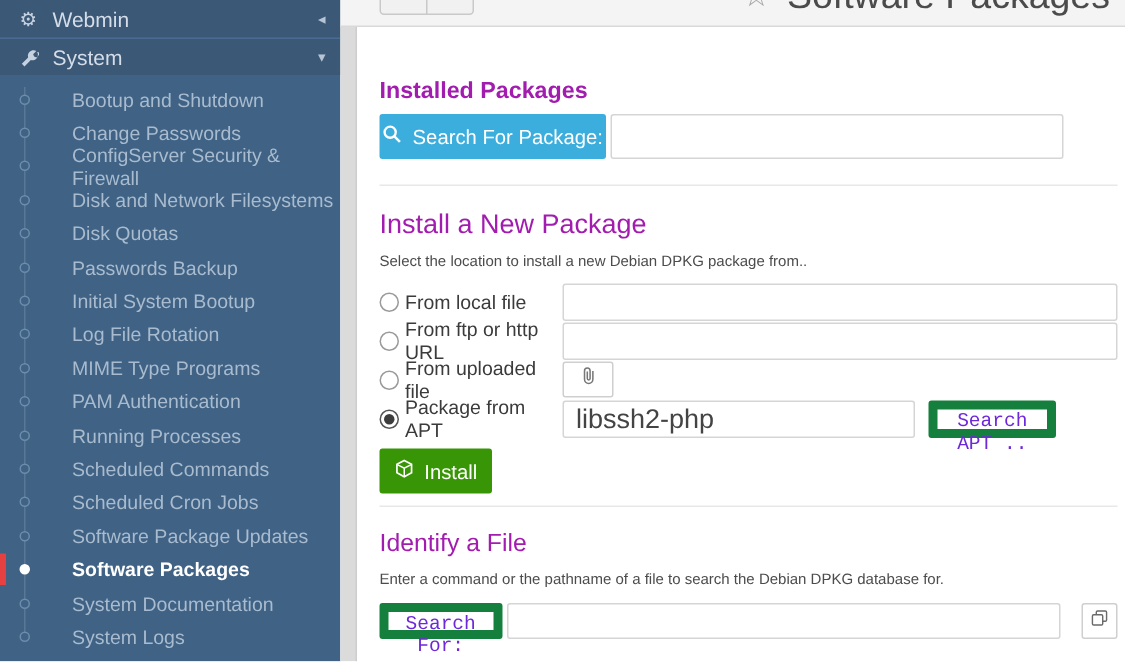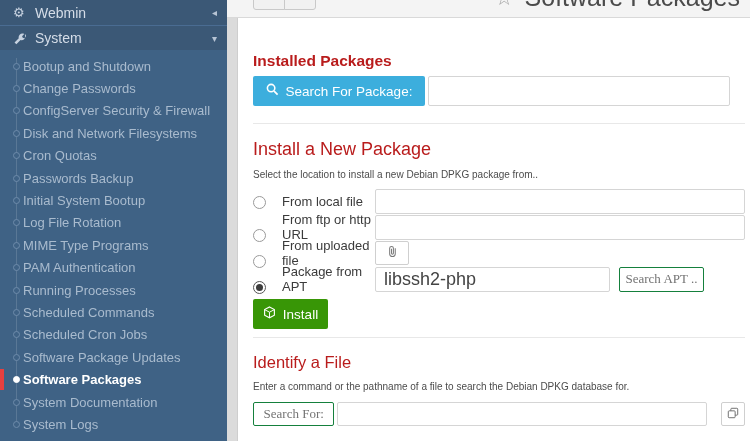--- a/index.html
+++ b/index.html
@@ -10,21 +10,21 @@
   .sidebar { position:absolute; left:0; top:0; width:227px; height:441px; background:#3f6285; }
   .side-head { height:25px; display:flex; align-items:center; padding:0 10px 0 13px;
                background:#3b5876; color:#d5dde8; font-size:14px; cursor:pointer; }
   .side-head .hicon { width:22px; display:flex; align-items:center; color:#c7d2e0; font-size:13px; }
   .side-head .arrow { margin-left:auto; font-size:10px; color:#b7c4d4; }
   .side-head.system { border-top:1px solid #4a6c92; }
   .side-items { position:absolute; top:50px; left:0; right:0; padding-top:5px; }
   .side-items::before { content:""; position:absolute; left:16px; top:8px; bottom:10px;
                         width:1px; background:rgba(255,255,255,0.14); }
   .side-item { position:relative; height:22.4px; display:flex; align-items:center;
-               padding-left:23px; font-size:13px; color:#a9bbce; cursor:pointer; }
+               padding-left:48px; font-size:13px; color:#a9bbce; cursor:pointer; }
   .side-item .bullet { position:absolute; left:13px; width:7px; height:7px; border-radius:50%;
                        border:1px solid #6e8cab; background:#3f6285; }
   .side-item.active { color:#ffffff; font-weight:bold; }
   .side-item.active .bullet { background:#ffffff; border-color:#ffffff; }
   .side-item.active::before { content:""; position:absolute; left:0; top:1px; bottom:1px;
                               width:4px; background:#e64040; }
 
   
   .main { position:absolute; left:227px; right:0; top:0; bottom:0; background:#fff; }
   .topbar { position:absolute; left:0; right:0; top:0; height:18px; background:#f4f4f4;
@@ -35,51 +35,51 @@
   .tb-btn.b2 { left:57px; border-radius:0 3px 3px 0; }
   .page-title { position:absolute; top:-17px; right:10px; display:flex; align-items:center;
                 gap:11px; font-size:25px; color:#4b4b4b; white-space:nowrap; }
   .page-title .star { font-size:21px; color:#a6a6a6; cursor:pointer; }
 
   .gutter { position:absolute; left:0; top:18px; width:11px; bottom:0; background:#dbdbdb;
             border-right:1px solid #cecece; }
   .panel { position:absolute; left:11px; right:0; top:18px; bottom:0; background:#fff;
            padding-left:15px; padding-right:5px; overflow:hidden; }
 
-  .sec-heading { font-size:15.5px; font-weight:bold; color:#b91c1c; }
+  .sec-heading { font-size:15.5px; font-weight:bold; color:#a21caf; }
   .h1 { margin-top:34px; }
   .h2 { margin-top:15px; font-weight:normal; font-size:18px; }
   .h3 { margin-top:15px; font-weight:normal; font-size:16.5px; }
   .desc { margin-top:9px; font-size:10px; color:#4c4c4c; }
   .divider { margin-top:17px; border-top:1px solid #e8e8e8; width:492px; }
   .divider.d2 { margin-top:8px; }
 
   .search-row { margin-top:6px; display:flex; align-items:center; }
-  .btn-primary { width:172px; height:30px; background:#3caedd; border:none; border-radius:2px;
+  .btn-primary { width:151px; height:30px; background:#3caedd; border:none; border-radius:2px;
                  color:#fff; font-size:13.5px; display:flex; align-items:center; justify-content:center;
                  gap:7px; cursor:pointer; font-family:inherit; }
   .inp { height:30px; border:1px solid #d5d5d5; border-radius:2px; background:#fff;
          font-size:18px; color:#444; padding:0 8px; font-family:inherit; }
   .search-row .inp { width:302px; margin-left:3px; }
 
   .opts { margin-top:8px; }
   .opt-row { display:flex; align-items:center; height:26px; }
-  .opt-label { width:122px; display:flex; align-items:flex-end; gap:16px; font-size:13px;
+  .opt-label { width:122px; display:flex; align-items:center; gap:4px; font-size:13px;
                color:#3b3b3b; cursor:pointer; }
   .radio { width:13px; height:13px; border:1px solid #9a9a9a; border-radius:50%; background:#fff;
            flex:0 0 13px; }
   .radio.checked { border-color:#555; }
   .radio.checked::after { content:""; display:block; width:7px; height:7px; margin:2px;
                           border-radius:50%; background:#3d3d3d; }
   .opt-row .wide { width:370px; height:25px; }
   .file-btn { width:34px; height:24px; background:#fff; border:1px solid #cfcfcf; border-radius:2px;
               display:flex; align-items:center; justify-content:center; cursor:pointer; }
   .opt-row .apt-inp { width:235px; height:25px; }
-  .btn-plain { background:#fff; border:1px solid #15803d; border-radius:2px; color:#737373;
-               font-size:13px; cursor:pointer; font-family:Liberation Serif, serif; }
+  .btn-plain { background:#fff; border:6px solid #15803d; border-radius:2px; color:#6d28d9;
+               font-size:13px; cursor:pointer; font-family:Liberation Mono, monospace; }
   .apt-btn { width:85px; height:25px; margin-left:9px; }
 
   .btn-success { margin-top:7px; width:75px; height:30px; background:#389606; border:none;
                  border-radius:2px; color:#fff; font-size:13.5px; display:flex; align-items:center;
                  justify-content:center; gap:7px; cursor:pointer; font-family:inherit; }
 
   .identify-row { margin-top:10px; display:flex; align-items:center; }
   .sf-btn { width:82px; height:24px; }
   .identify-row .inp { width:372px; height:24px; margin-left:3px; }
   .copy-btn { width:24px; height:24px; margin-left:14px; background:#fff; border:1px solid #cfcfcf;
@@ -117,21 +117,21 @@
       <div class="side-item">
           <span class="bullet"></span>
           <span>ConfigServer Security &amp; Firewall</span>
         </div>
       <div class="side-item">
           <span class="bullet"></span>
           <span>Disk and Network Filesystems</span>
         </div>
       <div class="side-item">
           <span class="bullet"></span>
-          <span>Cron Quotas</span>
+          <span>Disk Quotas</span>
         </div>
       <div class="side-item">
           <span class="bullet"></span>
           <span>Passwords Backup</span>
         </div>
       <div class="side-item">
           <span class="bullet"></span>
           <span>Initial System Bootup</span>
         </div>
       <div class="side-item">

